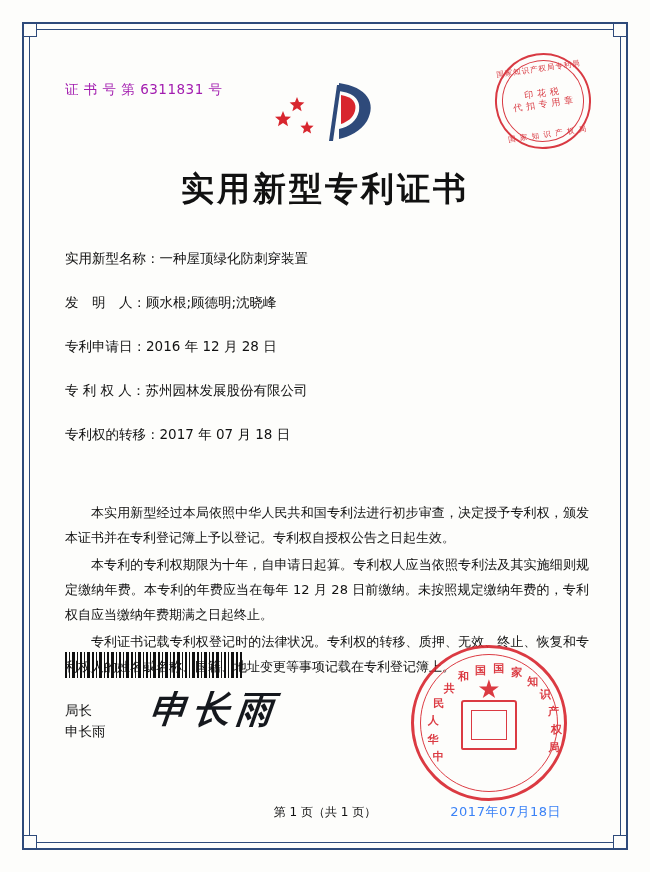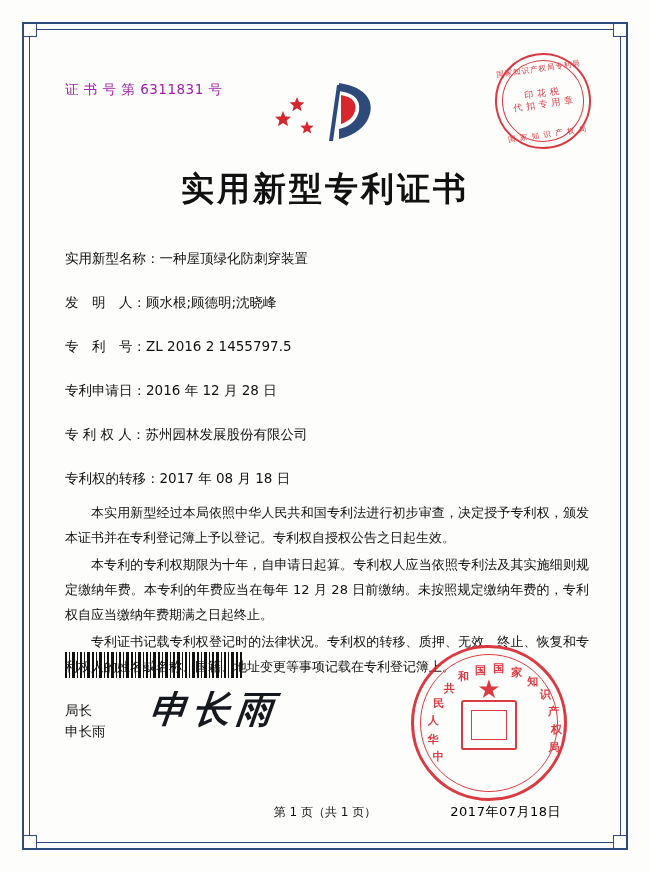--- a/index.html
+++ b/index.html
@@ -263,21 +263,21 @@
     top: 50%;
     font-size: 11px;
     font-weight: bold;
     transform-origin: 0 0;
   }
   .stamp-date {
     position: absolute;
     right: 44px;
     top: 758px;
     font-size: 13px;
-    color: #000000;
+    color: #3b82f6;
     letter-spacing: 0.5px;
   }
 
   
   .footer {
     position: absolute;
     left: 0;
     right: 0;
     bottom: 6px;
     text-align: center;
@@ -327,30 +327,27 @@
     <div class="title">实用新型专利证书</div>
 
     <div class="fields">
       <div class="field-row">
         <span class="field-label">实用新型名称：</span><span class="field-value">一种屋顶绿化防刺穿装置</span>
       </div>
       <div class="field-row">
         <span class="field-label">发　明　人：</span><span class="field-value">顾水根;顾德明;沈晓峰</span>
       </div>
       <div class="field-row">
-        <span class="field-label">专　利　号：</span><span class="field-value">ZL 2016 2 1455797.5</span>
-      </div>
-      <div class="field-row">
         <span class="field-label">专利申请日：</span><span class="field-value">2016 年 12 月 28 日</span>
       </div>
       <div class="field-row">
         <span class="field-label">专 利 权 人：</span><span class="field-value">苏州园林发展股份有限公司</span>
       </div>
       <div class="field-row">
-        <span class="field-label">专利权的转移：</span><span class="field-value">2017 年 08 月 18 日</span>
+        <span class="field-label">专利权的转移：</span><span class="field-value">2017 年 07 月 18 日</span>
       </div>
     </div>
 
     <div class="body-text">
       <p>本实用新型经过本局依照中华人民共和国专利法进行初步审查，决定授予专利权，颁发本证书并在专利登记簿上予以登记。专利权自授权公告之日起生效。</p>
       <p>本专利的专利权期限为十年，自申请日起算。专利权人应当依照专利法及其实施细则规定缴纳年费。本专利的年费应当在每年 12 月 28 日前缴纳。未按照规定缴纳年费的，专利权自应当缴纳年费期满之日起终止。</p>
       <p>专利证书记载专利权登记时的法律状况。专利权的转移、质押、无效、终止、恢复和专利权人的姓名或名称、国籍、地址变更等事项记载在专利登记簿上。</p>
     </div>
 
     <div class="barcode">

